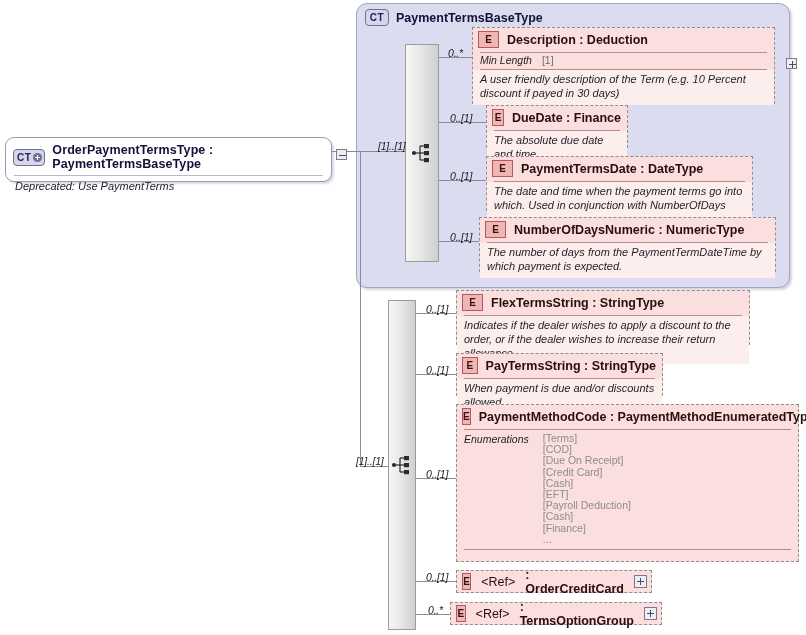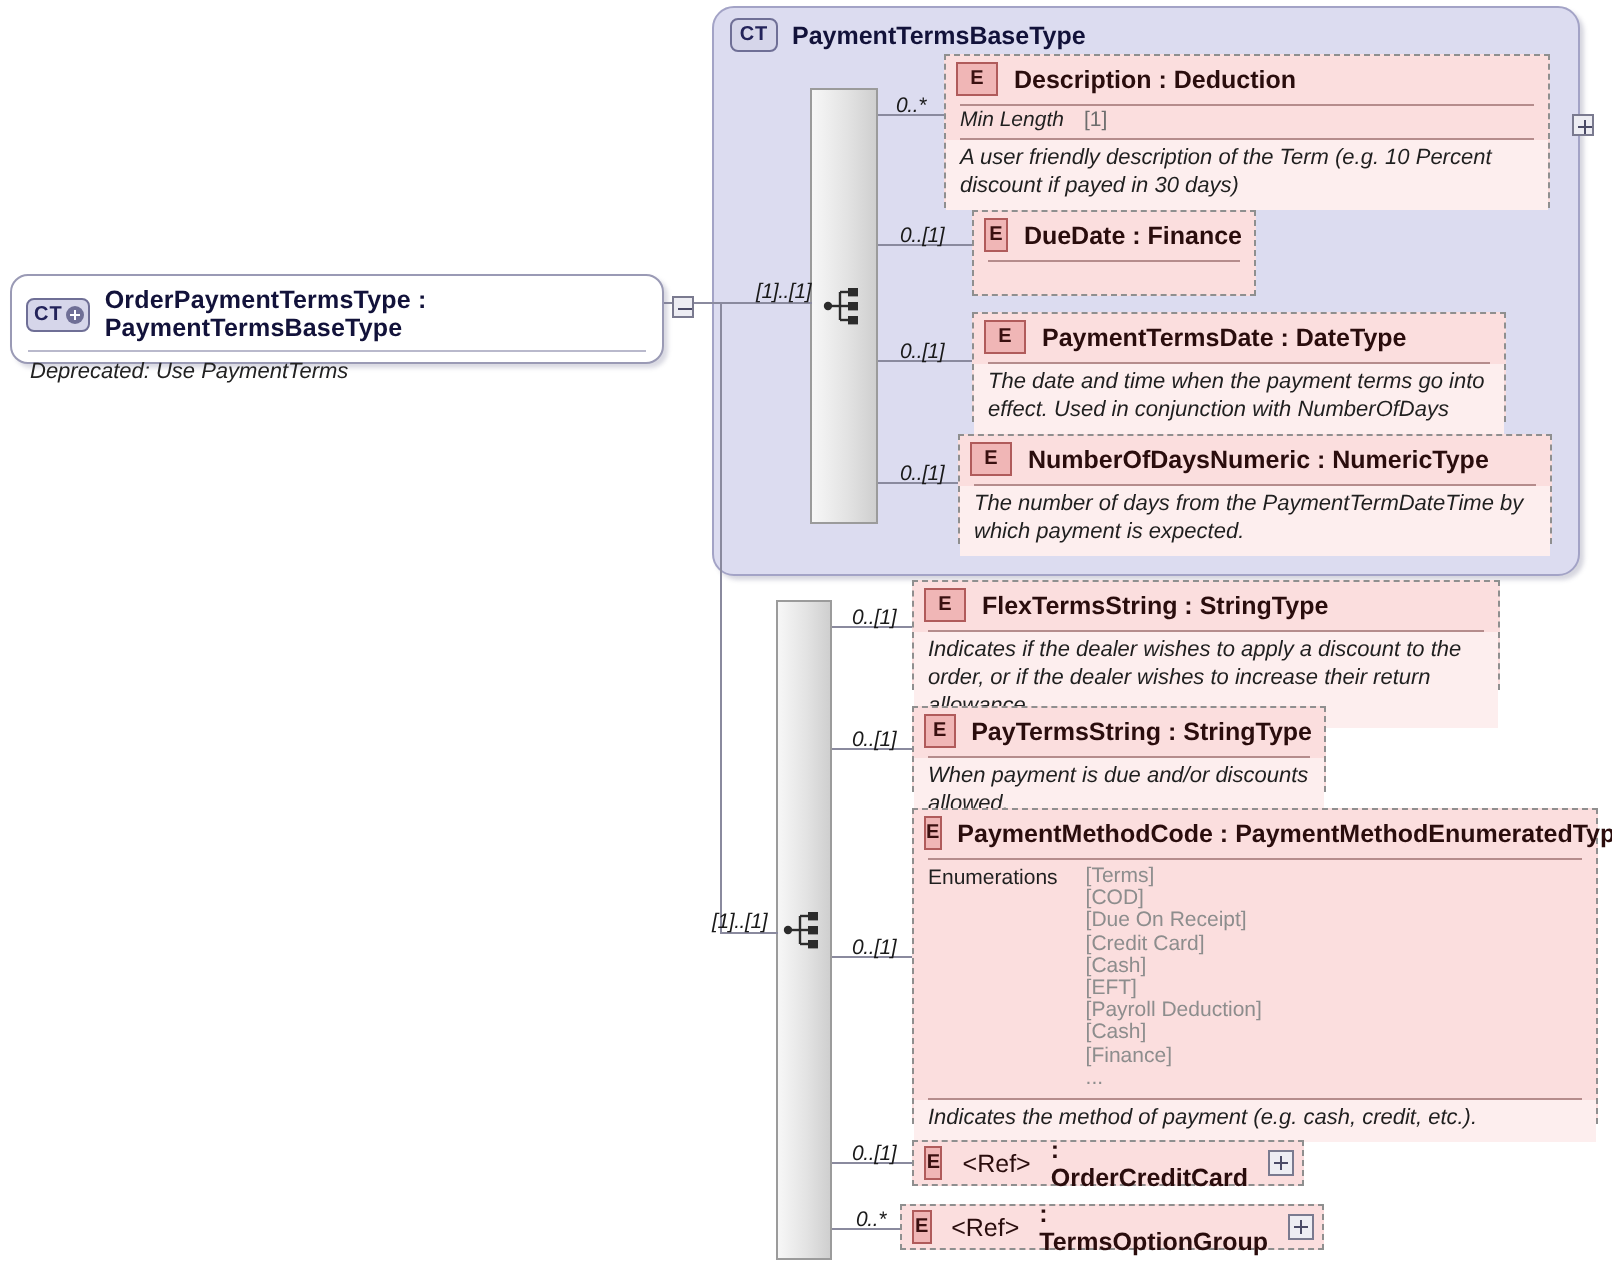--- a/index.html
+++ b/index.html
@@ -77,21 +77,21 @@
   .e-body{background:#fdeeee;padding:3px 7px 4px 7px;}
   .e-doc{font-style:italic;font-size:11px;color:#1f1f1f;line-height:1.25;}
 
   
   .facet{display:flex;gap:10px;font-size:10.5px;padding:1px 7px 2px 7px;background:#fbdede;}
   .facet .f-name{font-style:italic;color:#1f1f1f;}
   .facet .f-val{color:#6d6d6d;}
 
   
   .enum-wrap{display:flex;gap:14px;padding:3px 7px 3px 7px;background:#fbdede;}
-  .enum-label{font-size:10.5px;color:#1f1f1f;white-space:nowrap;}
+  .enum-label{font-style:italic;font-size:10.5px;color:#1f1f1f;white-space:nowrap;}
   .enum-list{display:flex;flex-direction:column;}
   .enum-item{font-size:10.5px;color:#8d8d8d;line-height:11.2px;}
 
   
   .refbox{
     border:1px dashed #8f8f8f;background:#fbdede;
     display:flex;align-items:center;gap:10px;padding:3px 4px 3px 5px;
   }
   .ref-name{font-size:12.5px;font-weight:normal;color:#2a0d0d;}
   .ref-type{font-size:12.5px;font-weight:bold;color:#2a0d0d;}
@@ -226,31 +226,34 @@
   </div>
   <div class="abs expand" style="left:771px;top:55px;"></div>
 
   
   <div class="abs elem" style="left:486px;top:105px;width:142px;height:43px;">
     <div class="e-hdr">
       <span class="e-badge">E</span>
       <span class="e-title">DueDate : Finance</span>
     </div>
     <div class="e-sep"></div>
+    <div class="e-body">
+      <div class="e-doc">The absolute due date and time.</div>
+    </div>
   </div>
 
   
   <div class="abs elem" style="left:486px;top:156px;width:267px;height:55px;">
     <div class="e-hdr">
       <span class="e-badge">E</span>
       <span class="e-title">PaymentTermsDate : DateType</span>
     </div>
     <div class="e-sep"></div>
     <div class="e-body">
-      <div class="e-doc">The date and time when the payment terms go into effect. Used in conjunction with NumberOfDays</div>
+      <div class="e-doc">The date and time when the payment terms go into which. Used in conjunction with NumberOfDays</div>
     </div>
   </div>
 
   
   <div class="abs elem" style="left:479px;top:217px;width:297px;height:55px;">
     <div class="e-hdr">
       <span class="e-badge">E</span>
       <span class="e-title">NumberOfDaysNumeric : NumericType</span>
     </div>
     <div class="e-sep"></div>
@@ -299,23 +302,20 @@
           <div class="enum-item">[Credit Card]</div>
           <div class="enum-item">[Cash]</div>
           <div class="enum-item">[EFT]</div>
           <div class="enum-item">[Payroll Deduction]</div>
           <div class="enum-item">[Cash]</div>
           <div class="enum-item">[Finance]</div>
           <div class="enum-item">...</div>
         </span>
     </div>
     <div class="e-sep"></div>
-    <div class="e-body">
-      <div class="e-doc">Indicates the method of payment (e.g. cash, credit, etc.).</div>
-    </div>
   </div>
 
   
   <div class="abs refbox" style="left:456px;top:570px;width:196px;height:23px;">
     <span class="e-badge">E</span>
     <span class="ref-name">&lt;Ref&gt;</span>
     <span class="ref-type">: OrderCreditCard</span>
     <span class="expand"></span>
   </div>
 

